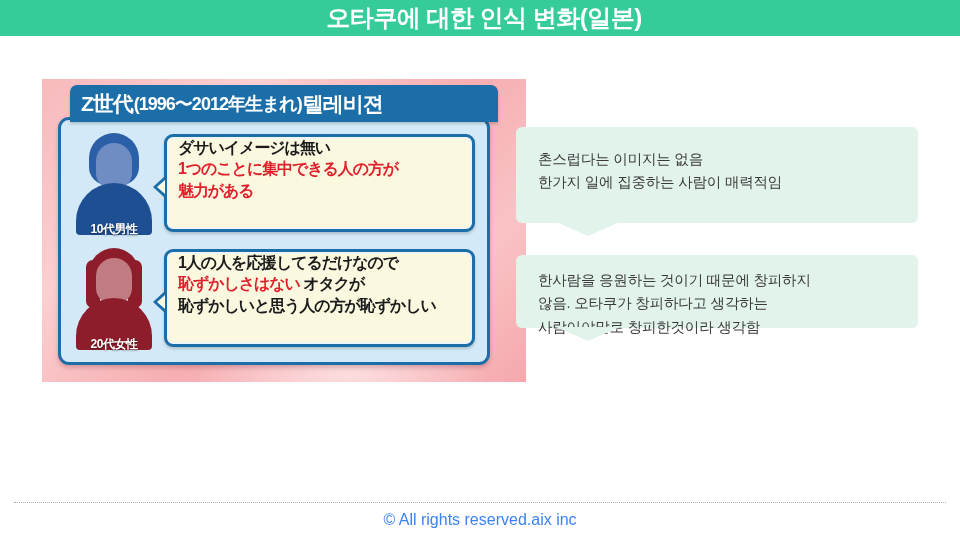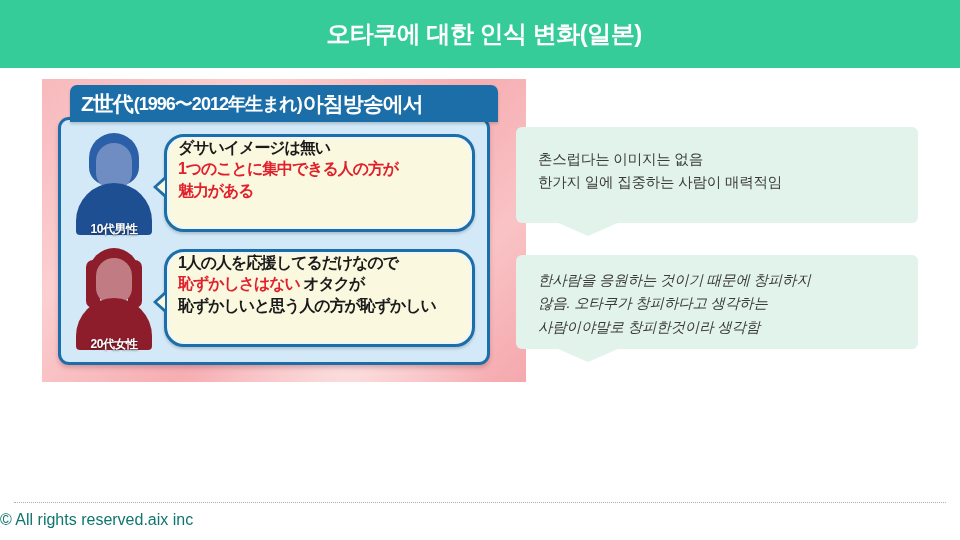--- a/index.html
+++ b/index.html
@@ -14,21 +14,21 @@
   #slide {
     position: relative;
     width: 960px; height: 540px;
     background: #ffffff;
   }
 
   
   .header-banner {
     position: absolute;
     left: 0; top: 0;
-    width: 960px; height: 68px;
+    width: 960px; height: 36px;
     background: #36cc9a;
     display: flex;
     align-items: center;
     justify-content: center;
     padding-left: 8px;
   }
   .header-title {
     color: #ffffff;
     font-size: 24px;
     font-weight: bold;
@@ -192,21 +192,21 @@
     position: absolute;
     left: 4px; top: -7px;
     width: 0; height: 0;
     border-top: 7px solid transparent;
     border-bottom: 7px solid transparent;
     border-right: 8px solid #fbf8e0;
   }
   .quote-box {
     background: #fbf8e0;
     border: 3px solid #1b6ea8;
-    border-radius: 20px;
+    border-radius: 9px;
     padding: 0 8px 7px 11px;
     box-shadow: inset 0 0 0 2px #eef6fb, 0 2px 3px rgba(0,0,0,0.18);
     min-height: 98px;
   }
   .q-line {
     font-size: 16px;
     font-weight: bold;
     line-height: 1.33;
     letter-spacing: -1.1px;
     color: #1a1a1a;
@@ -233,21 +233,21 @@
     position: absolute;
     left: 22px;
     color: #3a3a3a;
     font-size: 14.5px;
     line-height: 1.62;
     letter-spacing: -0.2px;
     white-space: pre-line;
   }
   #kr-bubble-1 { left: 516px; top: 127px; width: 402px; height: 96px; }
   #kr-bubble-1 .kr-text { top: 21px; }
-  #kr-bubble-2 { left: 516px; top: 255px; width: 402px; height: 94px; font-style: italic; }
+  #kr-bubble-2 { left: 516px; top: 255px; width: 402px; height: 73px; }
   #kr-bubble-2 .kr-text { top: 14px; }
 
   
   .caption {
     position: absolute;
     left: 0; top: 407px;
     width: 960px;
     text-align: center;
     font-size: 15px;
     font-weight: bold;
@@ -263,41 +263,41 @@
   .footer-rule {
     position: absolute;
     left: 14px; top: 502px;
     width: 932px; height: 0;
     border-top: 1px dotted #b0b0b0;
   }
   .footer-text {
     position: absolute;
     left: 0; top: 511px;
     width: 960px;
-    text-align: left;
+    text-align: center;
     font-size: 16px;
-    color: #0f766e;
+    color: #3b82f6;
   }
 </style>
 </head>
 <body>
 
 <div id="slide">
 
   <div class="header-banner">
     <div class="header-title">오타쿠에 대한 인식 변화(일본)</div>
   </div>
 
   <div class="infographic">
     <div class="info-glow"></div>
 
     <div class="info-titlebar">
       <span class="t-main">Z世代</span>
       <span class="t-sub">(1996〜2012年生まれ)</span>
-      <span class="t-main">아침방송에서</span>
+      <span class="t-main">텔레비젼</span>
     </div>
 
     <div class="info-body">
 
       <div class="person-row row-1">
         <div class="avatar male">
           <div class="av-hair"></div>
           <div class="av-face"></div>
           <div class="av-neck"></div>
           <div class="av-body"></div>

